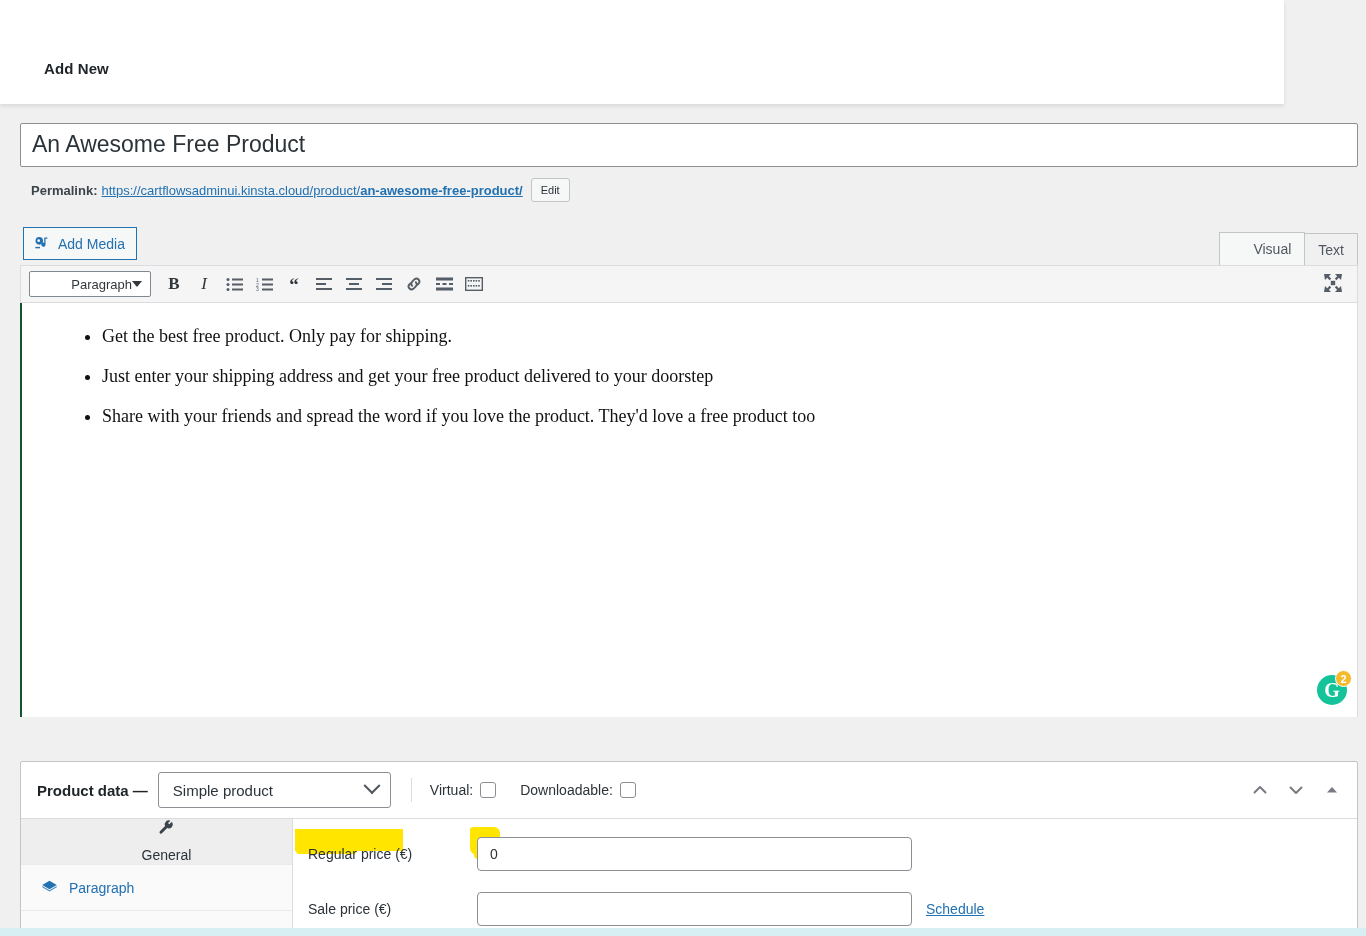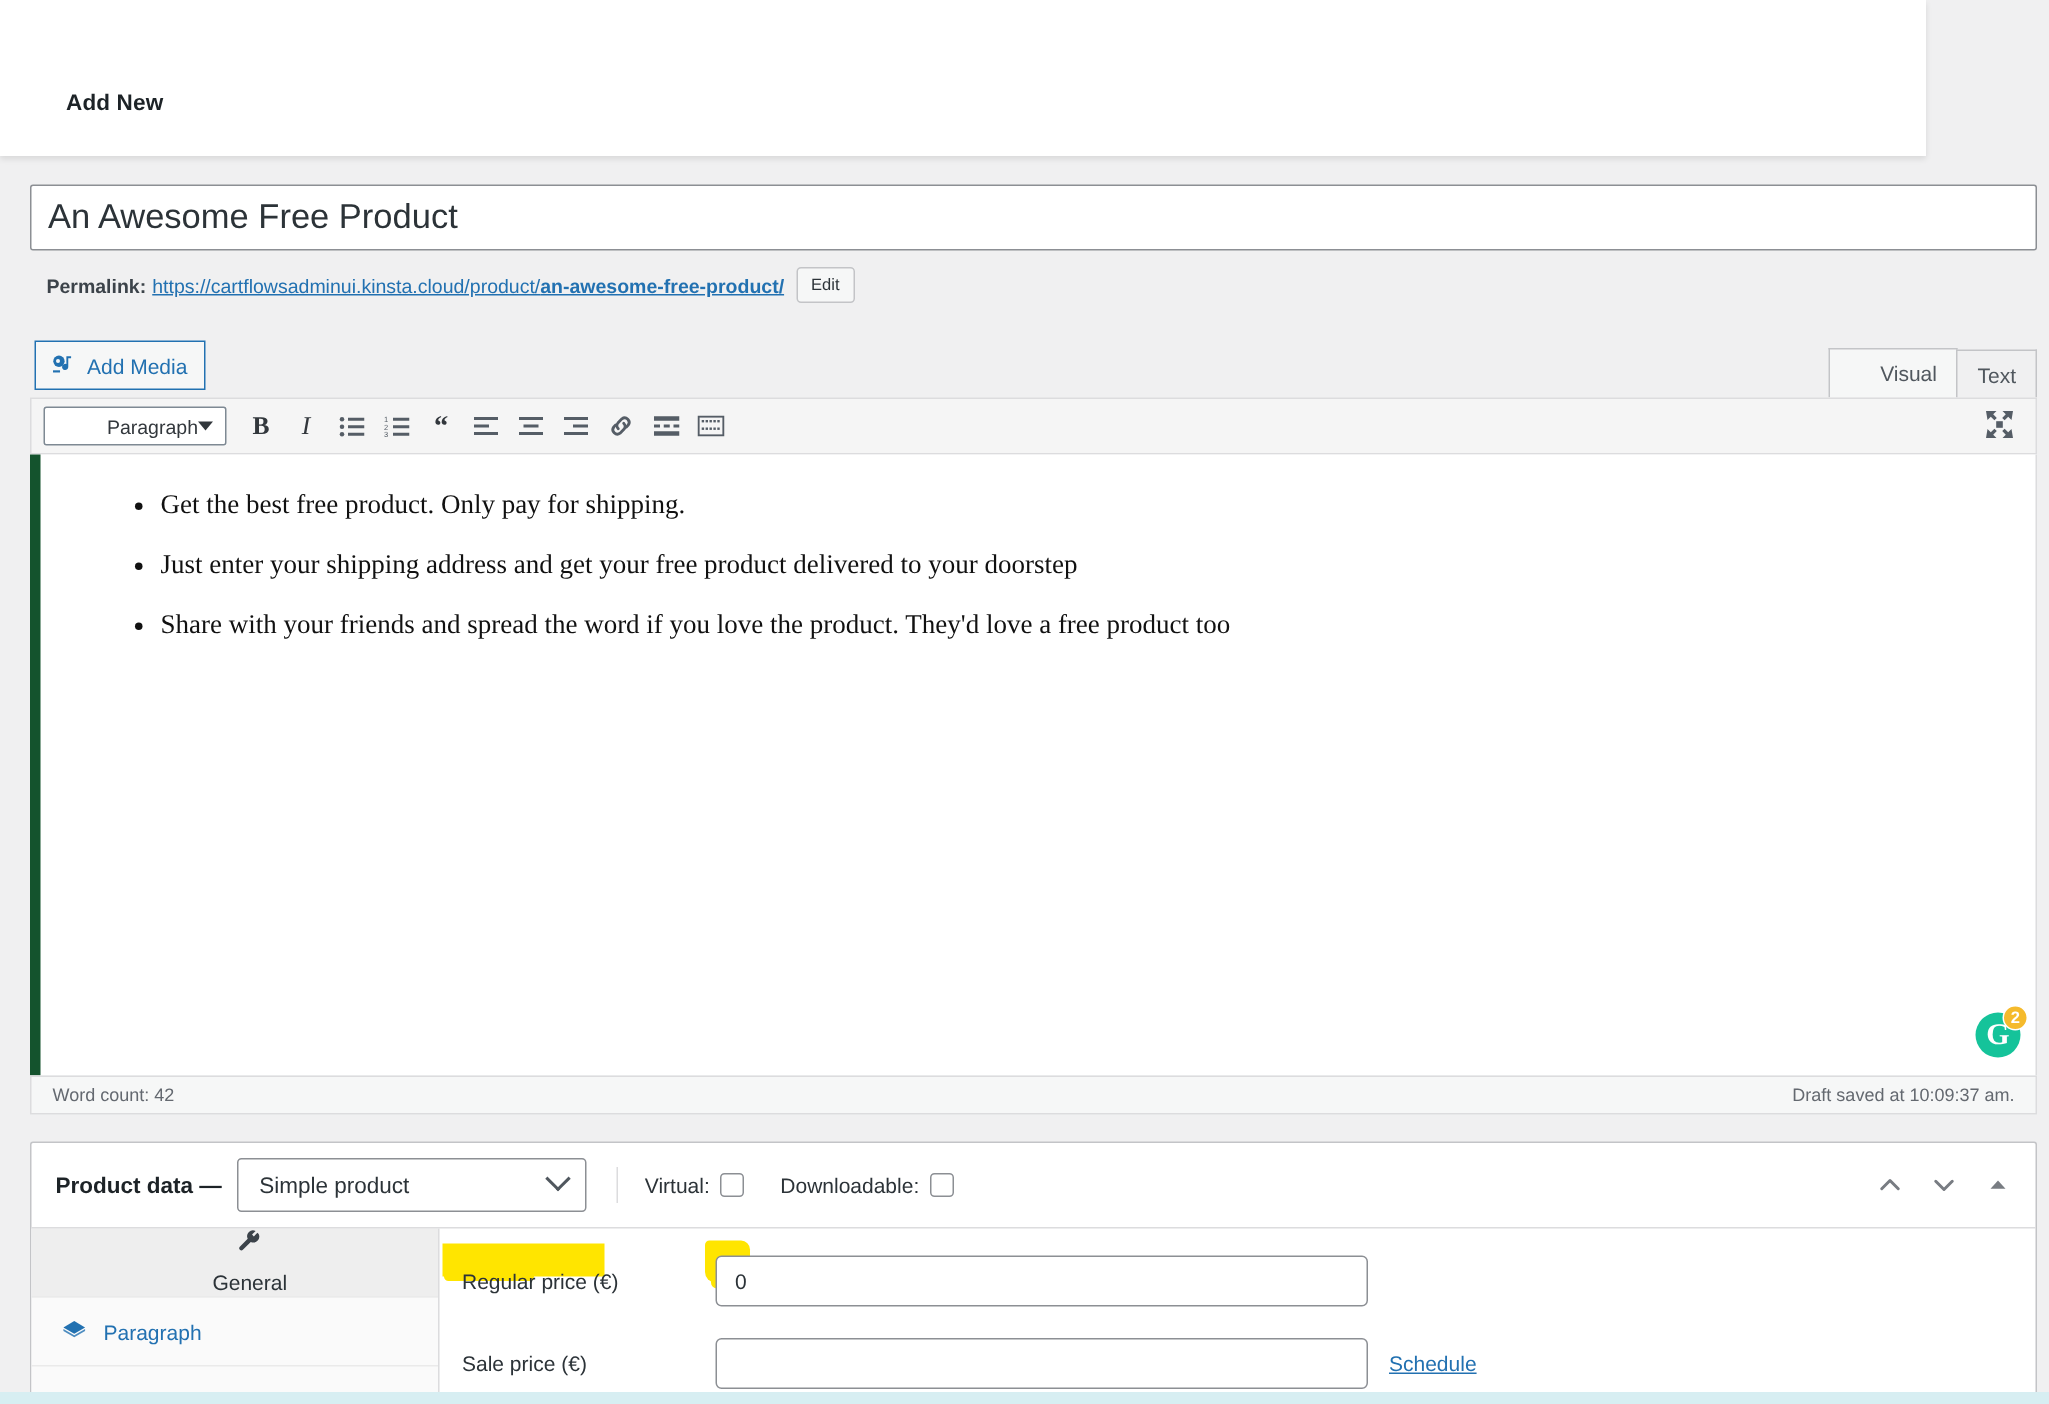--- a/index.html
+++ b/index.html
@@ -166,21 +166,21 @@
     width: 28px; height: 28px;
     display: flex; align-items: center; justify-content: center;
     cursor: pointer;
   }
 
   
   .mce-content {
     position: relative;
     height: 414px;
     background: #fff;
-    border-left: 7px solid #14532d;
+    border-left: 2px solid #14532d;
     border-right: 1px solid #dcdcde;
     overflow: hidden;
   }
   .content-list {
     margin: 0; padding: 24px 0 0 80px;
     list-style: disc;
     font-family: "Liberation Serif", serif;
     font-size: 18px;
     color: #111;
     line-height: 1.1;
@@ -557,24 +557,20 @@
       <li> Just enter your shipping address and get your free product delivered to your doorstep</li>
       <li>Share with your friends and spread the word if you love the product. They'd love a free product too</li>
     </ul>
 
     <div class="grammarly">
       <div class="gr-circle">G</div>
       <div class="gr-badge">2</div>
     </div>
   </div>
 
-  <div class="mce-statusbar">
-    <span>Word count: 42</span>
-    <span>Draft saved at 10:09:37 am.</span>
-  </div>
 </div>
 
 <div class="productdata-box">
 
   <div class="pd-header">
     <span class="pd-title">Product data —</span>
 
     <div class="pd-type-select">
       <span>Simple product</span>
       <span class="sel-chev"></span>

